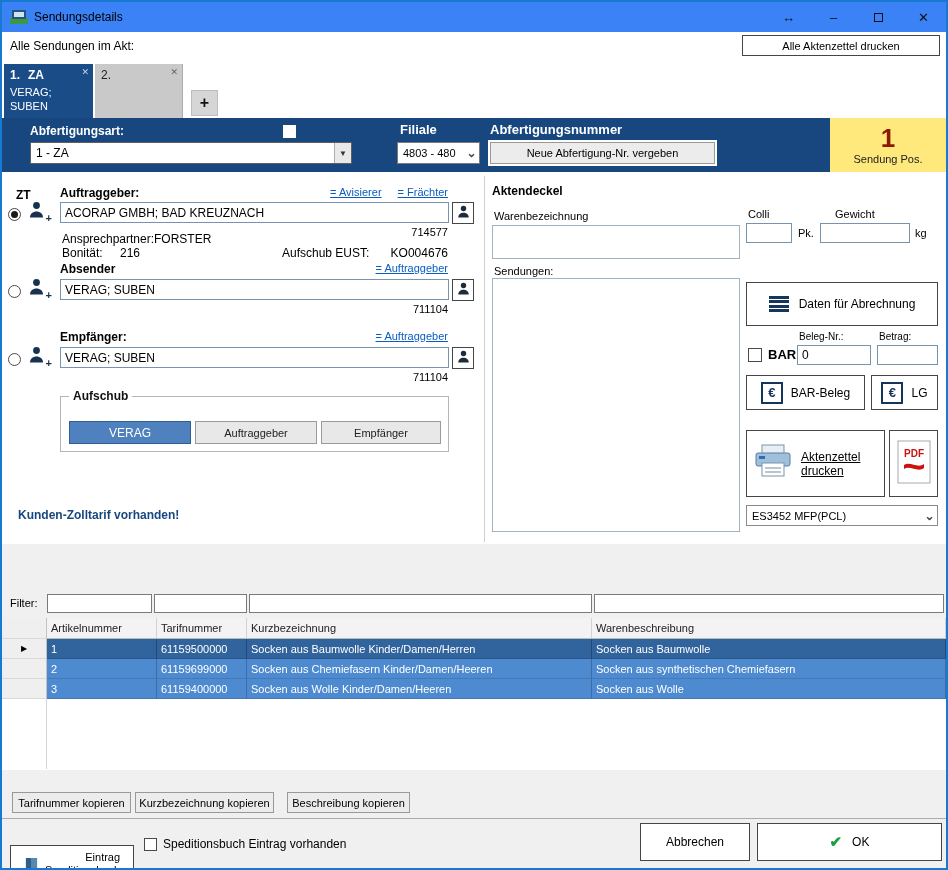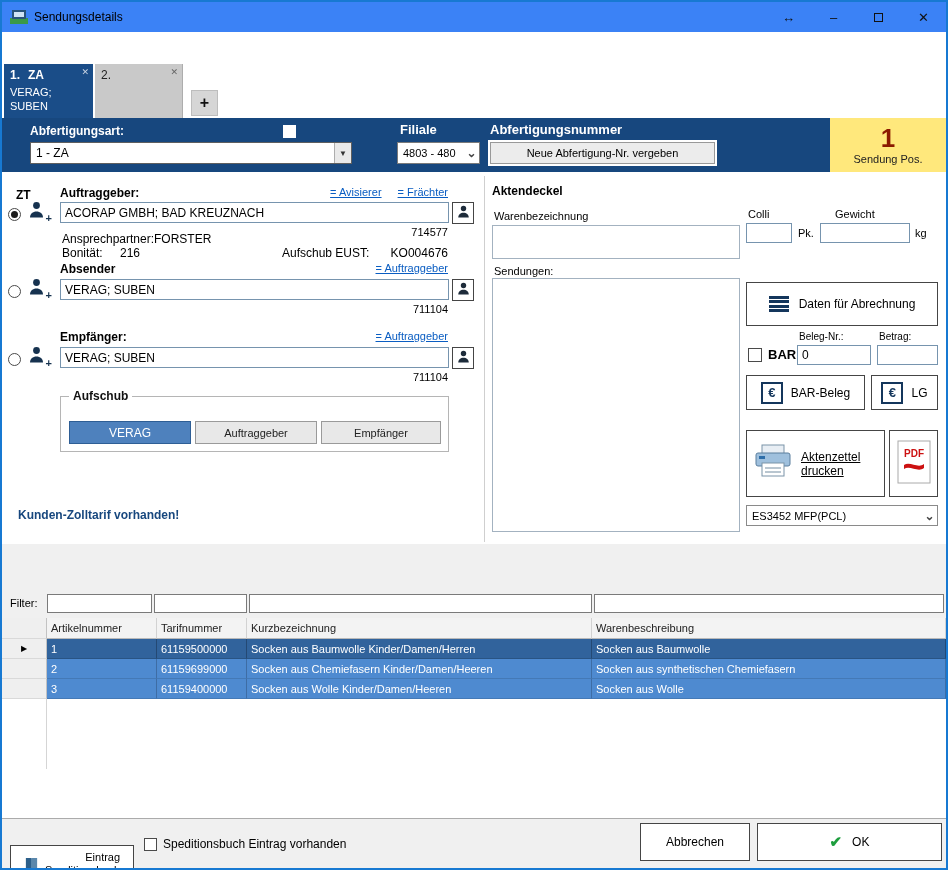--- a/index.html
+++ b/index.html
@@ -100,20 +100,24 @@
     <div class="win-controls">
       <div class="win-btn">↔</div>
       <div class="win-btn">–</div>
       <div class="win-btn">
           <span class="maxbox"></span>
         </div>
       <div class="win-btn">✕</div>
     </div>
   </div>
 
+  <div class="actbar">
+    <span class="abs fs12" style="left:8px; top:7px;">Alle Sendungen im Akt:</span>
+    <div class="btn-white fs11" style="right:6px; top:3px; width:198px; height:21px;">Alle Aktenzettel drucken</div>
+  </div>
 
   <div class="tabstrip">
     <div class="tab1">
       <span class="abs b fs12" style="left:6px; top:4px;">1.</span>
       <span class="abs b fs12" style="left:24px; top:4px;">ZA</span>
       <span class="tabclose" style="color:#c6d2e2;">✕</span>
       <span class="abs fs11" style="left:6px; top:22px;">VERAG;</span>
       <span class="abs fs11" style="left:6px; top:36px;">SUBEN</span>
     </div>
     <div class="tab2">
@@ -332,20 +336,25 @@
       <div class="gc w1">3</div>
       <div class="gc w2">61159400000</div>
       <div class="gc w3">Socken aus Wolle Kinder/Damen/Heeren</div>
       <div class="gc w4">Socken aus Wolle</div>
     </div>
     <div class="grid-empty">
       <div class="selcol"></div>
     </div>
   </div>
 
+  <div class="graybottom">
+    <div class="btn-gray" style="left:10px; top:22px; width:119px; height:21px;">Tarifnummer kopieren</div>
+    <div class="btn-gray" style="left:133px; top:22px; width:139px; height:21px;">Kurzbezeichnung kopieren</div>
+    <div class="btn-gray" style="left:285px; top:22px; width:123px; height:21px;">Beschreibung kopieren</div>
+  </div>
 
   <div class="bottombar">
     <div class="btn-white fs11" style="left:8px; top:6px; width:124px; height:38px; gap:6px;margin-top:20px;">
       <span>
         <svg width="15" height="15" viewBox="0 0 16 16">
             <path d="M2 2h5a1.5 1.5 0 0 1 1.5 1.5V14A1.5 1.5 0 0 0 7 12.8H2z" fill="#2c5f8a"></path>
             <path d="M14 2H9a1.5 1.5 0 0 0-1.5 1.5V14A1.5 1.5 0 0 1 9 12.8h5z" fill="#5a87ac"></path>
           </svg>
       </span>
       <span style="display:flex; flex-direction:column; align-items:flex-end; line-height:13px;">

